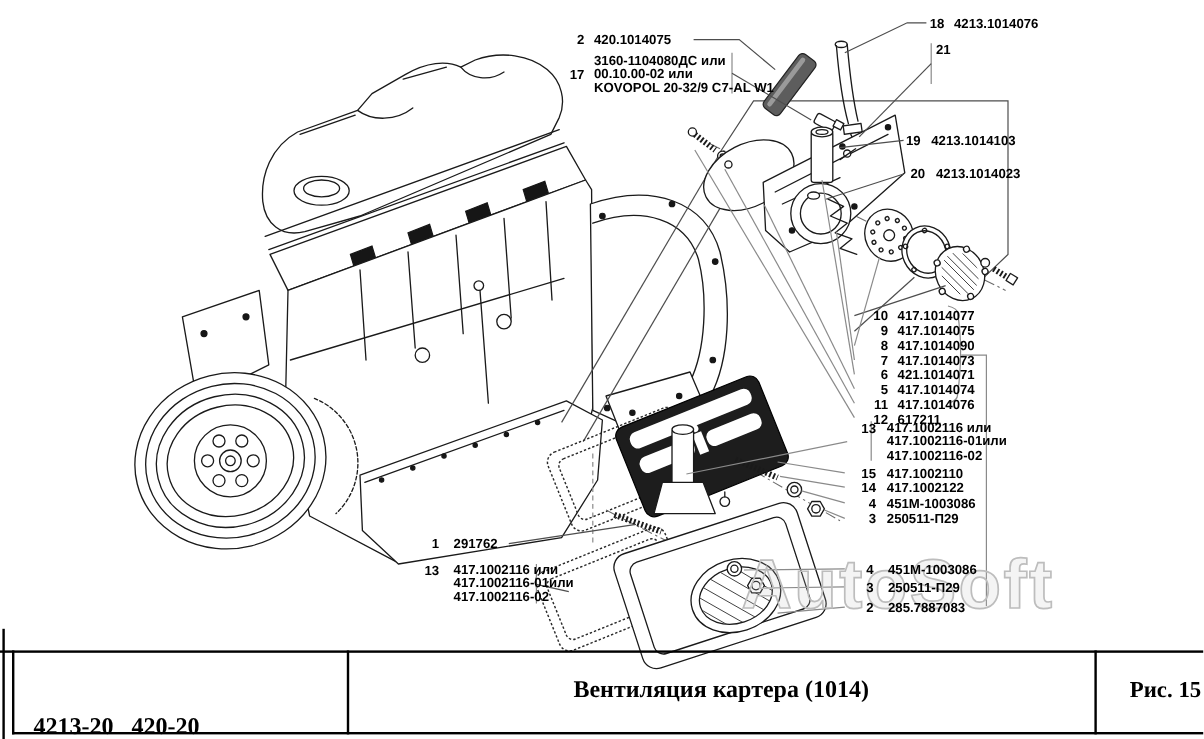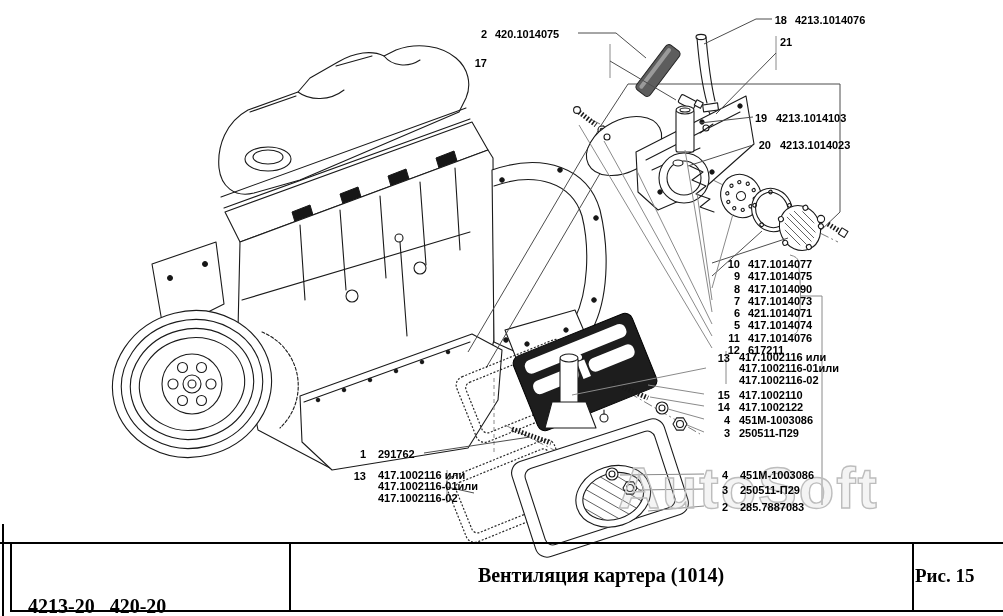--- a/index.html
+++ b/index.html
@@ -27,21 +27,21 @@
   
   .wm{position:absolute;left:618px;top:454px;font:bold 58px "Liberation Sans",sans-serif;
       letter-spacing:2px;color:rgba(195,195,195,.18);
       -webkit-text-stroke:1.4px #bdbdbd;user-select:none;}
   
   .bar{position:absolute;background:#000;}
   .f-models{position:absolute;left:28px;top:551px;font:bold 20px "Liberation Serif",serif;
             line-height:22px;white-space:pre;}
   .f-title{position:absolute;left:292px;top:564px;width:618px;text-align:center;
            font:bold 20px "Liberation Serif",serif;}
-  .f-fig{position:absolute;left:915px;top:565px;width:86px;text-align:left;
+  .f-fig{position:absolute;left:915px;top:565px;width:86px;text-align:right;
          font:bold 19px "Liberation Serif",serif;}
 </style>
 </head>
 <body>
 
 <div class="page">
 
   <svg class="diagram" width="1003" height="616" viewBox="0 0 1003 616">
 
     <defs>
@@ -334,20 +334,25 @@
 
   <div class="wm">AutoSoft</div>
 
   <div class="co" style="left:473px;top:28px;">
     <span class="n" style="width:14px;">2</span>
     <span class="t" style="margin-left:8px;">420.1014075</span>
   </div>
 
   <div class="co" style="left:473px;top:46px;">
     <span class="n" style="width:14px;margin-top:11px;">17</span>
+    <span class="lines" style="margin-left:8px;">
+      <span>3160-1104080ДС или</span>
+      <span>00.10.00-02 или</span>
+      <span>KOVOPOL 20-32/9 C7-AL W1</span>
+    </span>
   </div>
 
   <div class="co" style="left:773px;top:14px;">
     <span class="n" style="width:14px;">18</span>
     <span class="t" style="margin-left:8px;">4213.1014076</span>
   </div>
 
   <div class="co" style="left:780px;top:36px;flex-direction:column;">
     <span class="n" style="width:12px;">21</span>
   </div>

